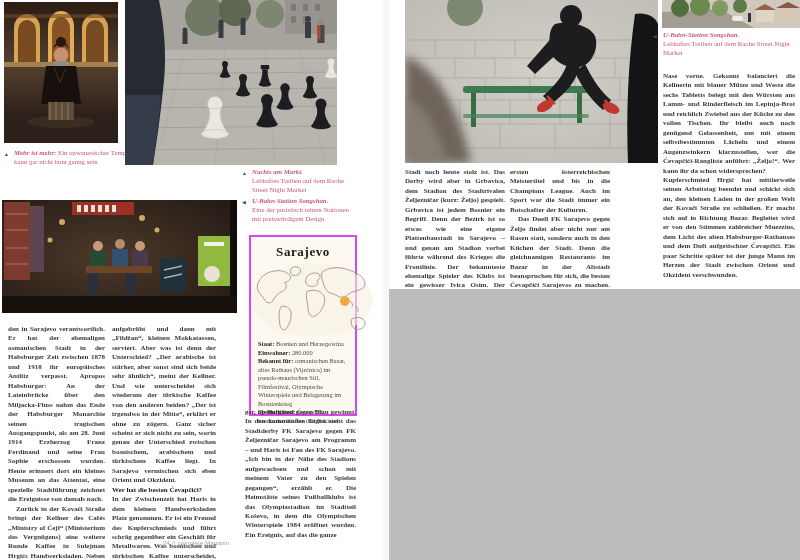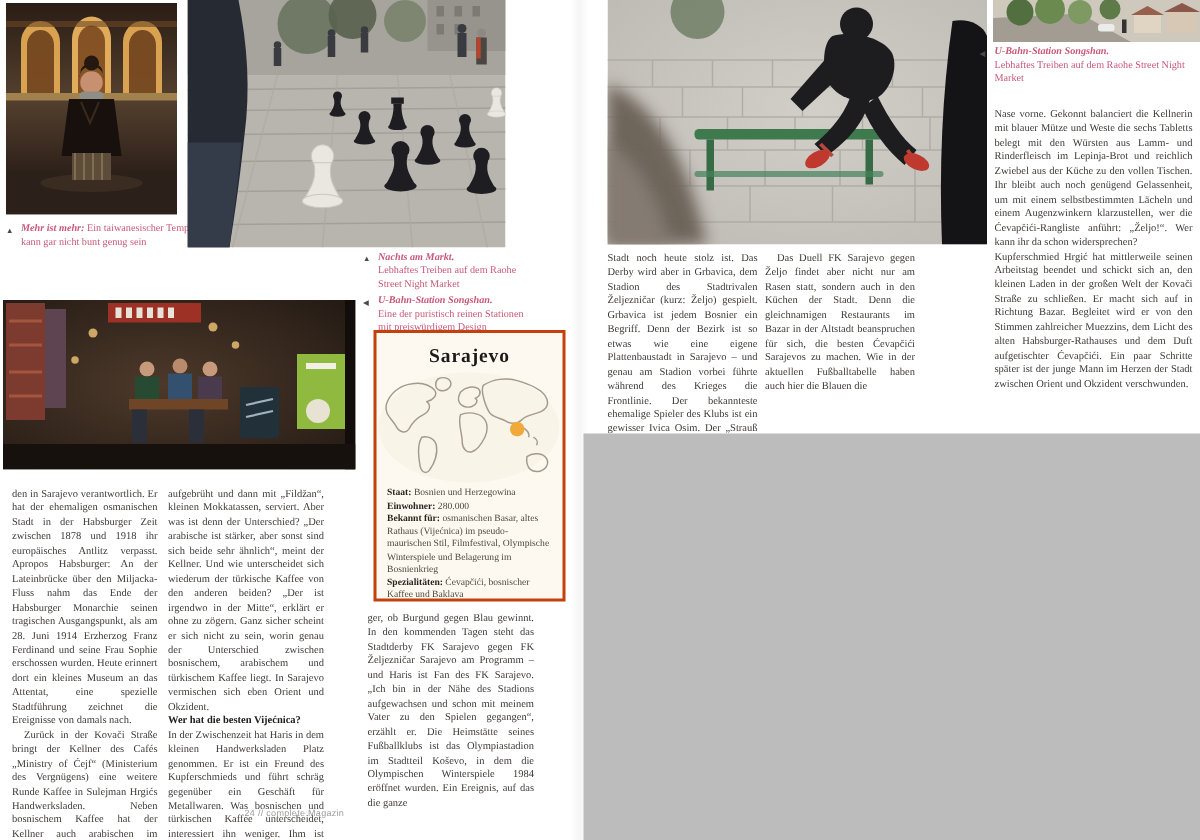--- a/index.html
+++ b/index.html
@@ -1,27 +1,27 @@
 <!DOCTYPE html>
 <html><head>
 <meta charset="utf-8">
 <style>
   html,body{margin:0;padding:0;background:#ffffff;}
   .spread{position:relative;width:800px;height:560px;background:#ffffff;overflow:hidden;
           font-family:"Liberation Serif",serif;}
   .photo{position:absolute;display:block;}
   .bodycol{position:absolute;font-size:7px;line-height:9.45px;color:#3c3a36;text-align:justify;}
-  .bodycol p{margin:0;}
+  .bodycol p{margin:0;font-weight:bold;}
   .indent{text-indent:8px;}
   .subhead{font-weight:bold;color:#21201d;margin-top:5px;margin-bottom:1px;text-align:left;}
   .caption{position:absolute;font-size:6.8px;line-height:9.2px;color:#c7587a;}
   .caption .marker{position:absolute;left:-10px;top:1.5px;color:#4a4a4a;font-size:5px;font-style:normal;}
   .caption .lead{font-weight:bold;font-style:italic;}
-  .infobox{position:absolute;left:249px;top:220px;width:128px;height:181px;background:#fdf9f1;
-           border:2px solid #c2410c;box-sizing:border-box;}
+  .infobox{position:absolute;left:249px;top:235px;width:108px;height:181px;background:#fdf9f1;
+           border:2px solid #d946ef;box-sizing:border-box;}
   .infobox .ib-title{font-size:13px;font-weight:bold;text-align:center;margin:7px 0 1px;
            letter-spacing:.6px;color:#1c1b19;}
   .facts{font-size:6.4px;line-height:8.5px;color:#4c4a42;padding:1px 7px 0 7px;}
   .facts b{color:#27261f;}
   .grayph{position:absolute;left:389px;top:289px;width:411px;height:271px;background:#bcbcbc;}
   .footer{position:absolute;left:163px;top:540px;font-family:"Liberation Sans",sans-serif;
           font-size:6px;color:#9d9d9d;letter-spacing:.2px;}
   .gutter{position:absolute;left:380px;top:0;width:12px;height:560px;
           background:linear-gradient(90deg,rgba(0,0,0,0) 0%,rgba(0,0,0,.04) 55%,rgba(0,0,0,0) 100%);}
 </style>
@@ -248,21 +248,21 @@
     <rect x="0" y="96" width="235" height="17" fill="#17110d"></rect>
   </svg>
 
   <div class="bodycol" style="left:8px;top:325px;width:97px;">
     <p>den in Sarajevo verantwortlich. Er hat der ehemaligen osmanischen Stadt in der Habsburger Zeit zwischen 1878 und 1918 ihr europäisches Antlitz verpasst. Apropos Habsburger: An der Lateinbrücke über den Miljacka-Fluss nahm das Ende der Habsburger Monarchie seinen tragischen Ausgangspunkt, als am 28. Juni 1914 Erzherzog Franz Ferdinand und seine Frau Sophie erschossen wurden. Heute erinnert dort ein kleines Museum an das Attentat, eine spezielle Stadtführung zeichnet die Ereignisse von damals nach.</p>
     <p class="indent">Zurück in der Kovači Straße bringt der Kellner des Cafés „Ministry of Ćejf“ (Ministerium des Vergnügens) eine weitere Runde Kaffee in Sulejman Hrgićs Handwerksladen. Neben bosnischem Kaffee hat der Kellner auch arabischen im Angebot. Beide werden auf die selbe Art zubereitet: Die gemahlenen Bohnen werden in einer Kanne auf dem Herd</p>
   </div>
 
   <div class="bodycol" style="left:112px;top:325px;width:104px;">
     <p>aufgebrüht und dann mit „Fildžan“, kleinen Mokkatassen, serviert. Aber was ist denn der Unterschied? „Der arabische ist stärker, aber sonst sind sich beide sehr ähnlich“, meint der Kellner. Und wie unterscheidet sich wiederum der türkische Kaffee von den anderen beiden? „Der ist irgendwo in der Mitte“, erklärt er ohne zu zögern. Ganz sicher scheint er sich nicht zu sein, worin genau der Unterschied zwischen bosnischem, arabischem und türkischem Kaffee liegt. In Sarajevo vermischen sich eben Orient und Okzident.</p>
-    <p class="subhead">Wer hat die besten Vijećnica?</p>
+    <p class="subhead">Wer hat die besten Ćevapčići?</p>
     <p>In der Zwischenzeit hat Haris in dem kleinen Handwerksladen Platz genommen. Er ist ein Freund des Kupferschmieds und führt schräg gegenüber ein Geschäft für Metallwaren. Was bosnischen und türkischen Kaffee unterscheidet, interessiert ihn weniger. Ihm ist momentan wichti-</p>
   </div>
 
   <div class="infobox">
     <div class="ib-title">Sarajevo</div>
     <svg width="124" height="78" viewBox="0 0 115 72" style="display:block;margin:0 auto;">
       <ellipse cx="57" cy="36" rx="56" ry="34" fill="#f6f0e3" opacity=".6"></ellipse>
       <g fill="none" stroke="#a39a8c" stroke-width=".9" stroke-linejoin="round">
         <path d="M6,22 C8,15 14,10 22,9 C28,8 33,10 36,13 C38,16 35,19 31,20 C34,22 33,26 29,28 C25,30 22,33 20,37 C18,40 14,39 12,35 C9,30 5,28 6,22 Z"></path>
         <path d="M38,6 c4,-2 8,0 8,3 c0,3 -4,5 -7,4 c-3,-1 -3,-5 -1,-7 z"></path>
@@ -354,20 +354,21 @@
     <span class="marker">◀</span>
     <span class="lead">U-Bahn-Station Songshan.</span><br>
     <span>Lebhaftes Treiben auf dem Raohe Street Night Market</span>
   </div>
 
   <div class="bodycol" style="left:405px;top:168px;width:100px;">
     <p>Stadt noch heute stolz ist. Das Derby wird aber in Grbavica, dem Stadion des Stadtrivalen Željezničar (kurz: Željo) gespielt. Grbavica ist jedem Bosnier ein Begriff. Denn der Bezirk ist so etwas wie eine eigene Plattenbaustadt in Sarajevo – und genau am Stadion vorbei führte während des Krieges die Frontlinie. Der bekannteste ehemalige Spieler des Klubs ist ein gewisser Ivica Osim. Der „Strauß von Grbavica“ führte als Trainer den SK Sturm Graz in den 1990er-Jahren zum</p>
   </div>
 
   <div class="bodycol" style="left:510px;top:168px;width:100px;">
+    <p>ersten österreichischen Meistertitel und bis in die Champions League. Auch im Sport war die Stadt immer ein Botschafter der Kulturen.</p>
     <p class="indent">Das Duell FK Sarajevo gegen Željo findet aber nicht nur am Rasen statt, sondern auch in den Küchen der Stadt. Denn die gleichnamigen Restaurants im Bazar in der Altstadt beanspruchen für sich, die besten Ćevapčići Sarajevos zu machen. Wie in der aktuellen Fußballtabelle haben auch hier die Blauen die</p>
   </div>
 
   <div class="bodycol" style="left:663px;top:72px;width:132px;">
     <p>Nase vorne. Gekonnt balanciert die Kellnerin mit blauer Mütze und Weste die sechs Tabletts belegt mit den Würsten aus Lamm- und Rinderfleisch im Lepinja-Brot und reichlich Zwiebel aus der Küche zu den vollen Tischen. Ihr bleibt auch noch genügend Gelassenheit, um mit einem selbstbestimmten Lächeln und einem Augenzwinkern klarzustellen, wer die Ćevapčići-Rangliste anführt: „Željo!“. Wer kann ihr da schon widersprechen?</p>
     <p>Kupferschmied Hrgić hat mittlerweile seinen Arbeitstag beendet und schickt sich an, den kleinen Laden in der großen Welt der Kovači Straße zu schließen. Er macht sich auf in Richtung Bazar. Begleitet wird er von den Stimmen zahlreicher Muezzins, dem Licht des alten Habsburger-Rathauses und dem Duft aufgetischter Ćevapčići. Ein paar Schritte später ist der junge Mann im Herzen der Stadt zwischen Orient und Okzident verschwunden.</p>
   </div>
 
   <div class="grayph"></div>
 

